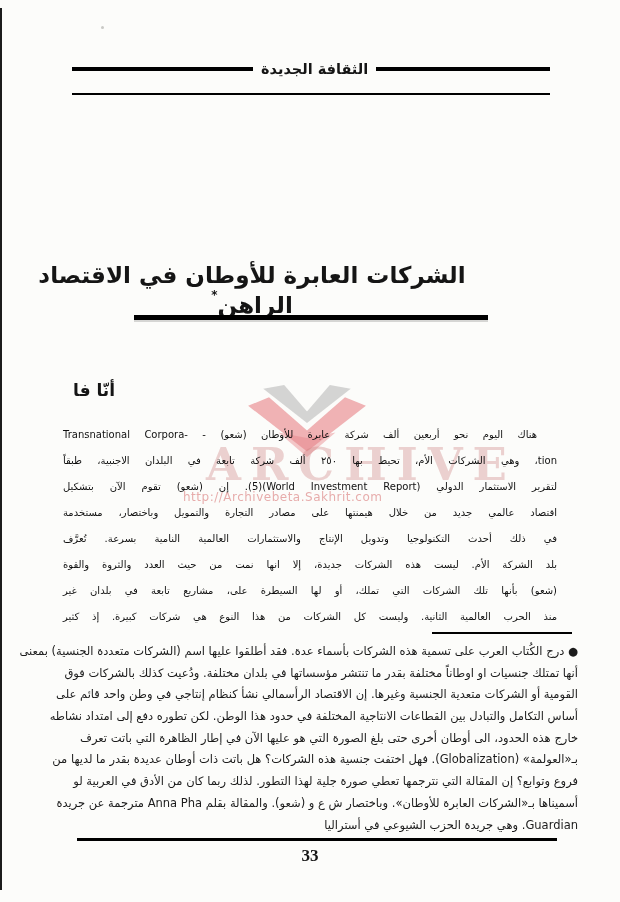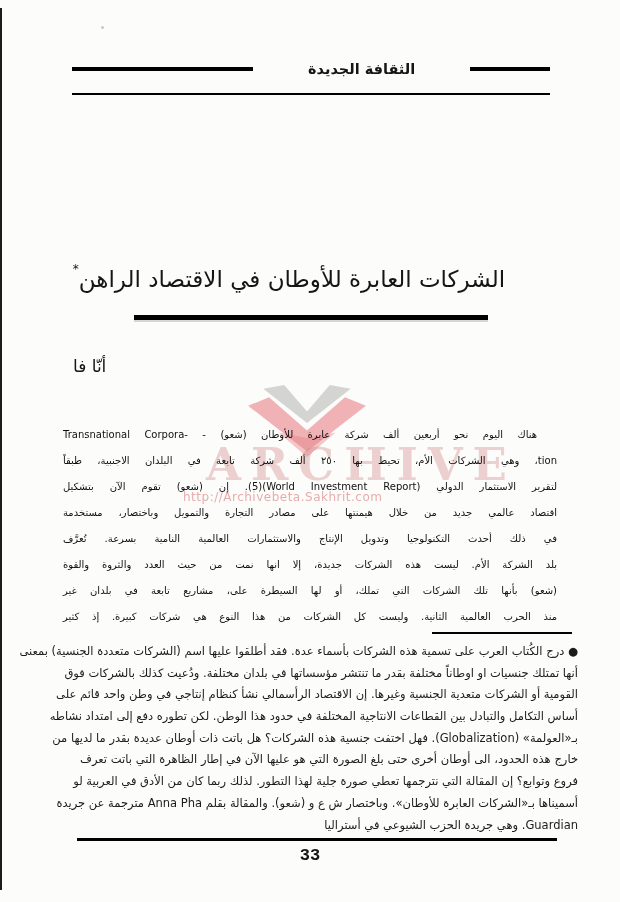--- a/index.html
+++ b/index.html
@@ -5,53 +5,53 @@
   html,body{margin:0;padding:0;background:#e9e9e7;}
   .page{
     position:relative;width:620px;height:902px;background:#fcfcfa;
     font-family:"DejaVu Sans",sans-serif;color:#151515;overflow:hidden;
     box-shadow:0 0 4px rgba(0,0,0,.3);
   }
   .scan-edge{position:absolute;left:0;top:8px;width:2px;height:882px;background:#1c1c1c;}
 
   
   .header-row{position:absolute;top:60px;left:72px;width:478px;height:18px;
-    display:flex;align-items:center;direction:rtl;gap:47px;}
+    display:flex;align-items:center;direction:rtl;}
   .header-rule{height:4px;background:#000;flex:1;}
   .header-rule.short{flex:0 0 181px;}
   .header-title{font-size:14.5px;font-weight:bold;padding:0 8px;white-space:nowrap;letter-spacing:0;}
   .header-underline{position:absolute;top:93px;left:72px;width:478px;height:2px;background:#000;}
 
   
   .article-title{position:absolute;top:262px;left:0;width:504px;text-align:center;
-    direction:rtl;font-size:23px;font-weight:normal;letter-spacing:0;padding-left:37px;}
+    direction:rtl;font-size:23px;font-weight:bold;letter-spacing:0;}
   .article-title sup{font-size:12px;vertical-align:14px;}
   .title-underline{position:absolute;top:315px;left:134px;width:354px;height:4px;background:#000;
     border-top:1px solid #000;box-shadow:0 2px 0 rgba(0,0,0,.15);}
 
   
-  .author{position:absolute;top:356px;left:73px;direction:rtl;font-size:17px;font-weight:normal;}
+  .author{position:absolute;top:380px;left:73px;direction:rtl;font-size:17px;font-weight:bold;}
 
   
   .body-block{position:absolute;top:422px;left:63px;width:494px;z-index:2;}
   .body-line{direction:rtl;text-align:justify;text-align-last:justify;text-justify:inter-word;
     font-size:10px;line-height:26px;height:26px;white-space:nowrap;overflow:visible;color:#101010;}
   .body-line.first{padding-right:20px;}
 
   
   .footnote-sep{position:absolute;top:632px;left:432px;width:140px;height:2px;background:#000;}
   .footnote-block{position:absolute;top:641px;left:80px;width:498px;z-index:2;}
   .footnote-line{direction:rtl;text-align:justify;text-align-last:justify;text-justify:inter-word;
     font-size:11.5px;line-height:21.7px;height:21.7px;white-space:nowrap;color:#1b1b1b;}
   .footnote-line.last{text-align-last:right;}
 
   
   .bottom-rule{position:absolute;top:838px;left:77px;width:480px;height:3px;background:#000;}
   .page-number{position:absolute;top:846px;left:0;width:620px;text-align:center;
-    font-family:Liberation Mono, monospace;font-size:17px;font-weight:bold;}
+    font-family:Liberation Serif, serif;font-size:17px;font-weight:bold;}
 
   
   .wm-book{position:absolute;top:383px;left:237px;width:140px;height:76px;z-index:1;opacity:.75;}
   .wm-brand{position:absolute;top:438px;left:198px;width:310px;z-index:1;
     font-family:"DejaVu Serif",serif;font-size:45px;font-weight:bold;letter-spacing:10px;
     color:rgba(201,122,122,0.34);text-align:center;white-space:nowrap;margin-left:8px;}
   .wm-url{position:absolute;top:490px;left:183px;z-index:1;font-size:12px;letter-spacing:.5px;
     color:rgba(214,105,105,0.55);white-space:nowrap;font-family:"DejaVu Sans",sans-serif;}
   .speck{position:absolute;top:26px;left:101px;width:3px;height:3px;background:#c9c9c5;border-radius:50%;}
 </style>
@@ -95,22 +95,22 @@
     <div class="body-line">(شعو) بأنها تلك الشركات التي تملك، أو لها السيطرة على، مشاريع تابعة في بلدان غير</div>
     <div class="body-line">منذ الحرب العالمية الثانية. وليست كل الشركات من هذا النوع هي شركات كبيرة. إذ كثير</div>
   </div>
 
   <div class="footnote-sep"></div>
   <div class="footnote-block">
     <div class="footnote-line">● درج الكُتاب العرب على تسمية هذه الشركات بأسماء عدة. فقد أطلقوا عليها اسم (الشركات متعددة الجنسية) بمعنى</div>
     <div class="footnote-line">أنها تمتلك جنسيات او اوطاناً مختلفة بقدر ما تنتشر مؤسساتها في بلدان مختلفة. ودُعيت كذلك بالشركات فوق</div>
     <div class="footnote-line">القومية أو الشركات متعدية الجنسية وغيرها. إن الاقتصاد الرأسمالي نشأ كنظام إنتاجي في وطن واحد قائم على</div>
     <div class="footnote-line">أساس التكامل والتبادل بين القطاعات الانتاجية المختلفة في حدود هذا الوطن. لكن تطوره دفع إلى امتداد نشاطه</div>
+    <div class="footnote-line">خارج هذه الحدود، الى أوطان أخرى حتى بلغ الصورة التي هو عليها الآن في إطار الظاهرة التي باتت تعرف</div>
     <div class="footnote-line">بـ«العولمة» (Globalization). فهل اختفت جنسية هذه الشركات؟ هل باتت ذات أوطان عديدة بقدر ما لديها من</div>
-    <div class="footnote-line">خارج هذه الحدود، الى أوطان أخرى حتى بلغ الصورة التي هو عليها الآن في إطار الظاهرة التي باتت تعرف</div>
     <div class="footnote-line">فروع وتوابع؟ إن المقالة التي نترجمها تعطي صورة جلية لهذا التطور. لذلك ربما كان من الأدق في العربية لو</div>
     <div class="footnote-line">أسميناها بـ«الشركات العابرة للأوطان». وباختصار ش ع و (شعو). والمقالة بقلم Anna Pha مترجمة عن جريدة</div>
     <div class="footnote-line last">Guardian. وهي جريدة الحزب الشيوعي في أستراليا</div>
   </div>
 
   <div class="bottom-rule"></div>
   <div class="page-number">33</div>
 
 </div>
 

